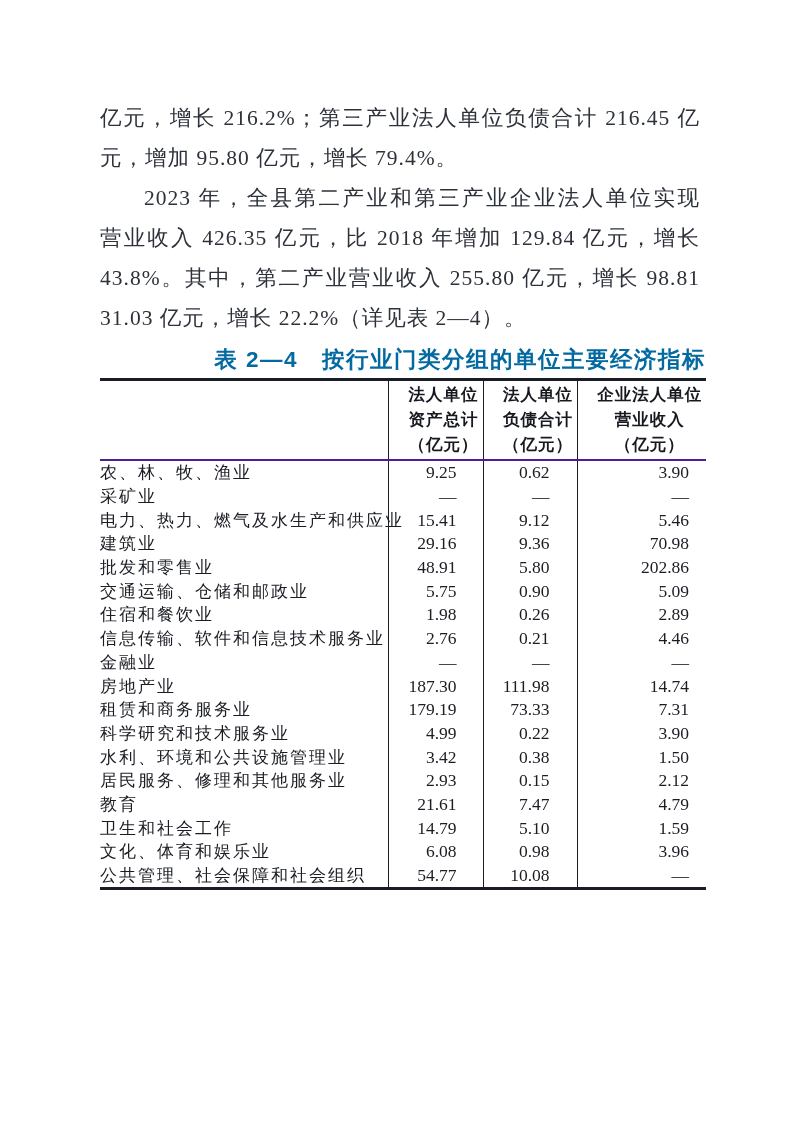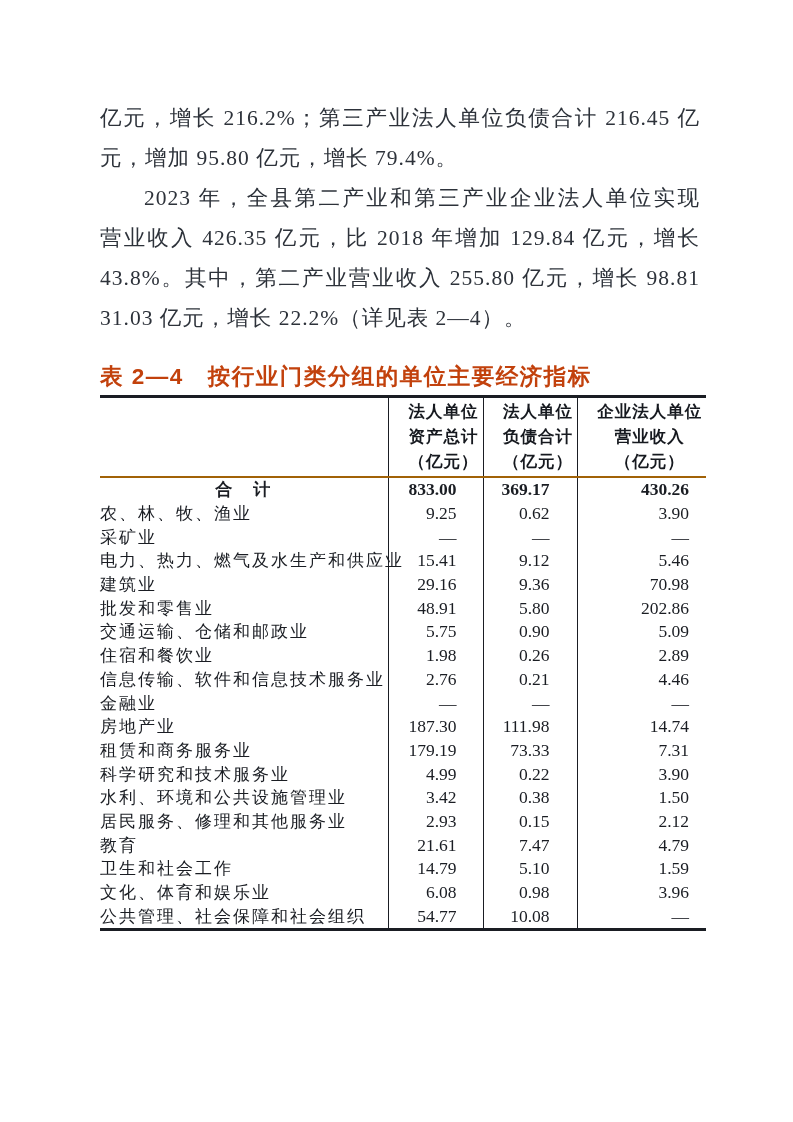--- a/index.html
+++ b/index.html
@@ -25,46 +25,46 @@
     color: #2d323a;
     letter-spacing: 1px;
     text-align: justify;
     text-align-last: justify;
     white-space: nowrap;
   }
   .pline.last { text-align-last: left; }
   .pline.indent { text-indent: 44px; }
 
   .table-title {
-    margin-top: 23px;
+    margin-top: 6px;
     height: 32px;
     line-height: 32px;
-    text-align: left;
+    text-align: right;
     font-family: "Liberation Sans", "DejaVu Sans", sans-serif;
     font-weight: bold;
     font-size: 22.5px;
     letter-spacing: 1.5px;
-    color: #c2410c;
+    color: #0369a1;
   }
 
   table.econ {
     width: 606px;
     margin-top: 2px;
     border-collapse: collapse;
     table-layout: fixed;
     border-top: 3px solid #1a1d23;
     border-bottom: 3px solid #1a1d23;
   }
   col.c-name { width: 288px; }
   col.c-assets { width: 95px; }
   col.c-liab { width: 94px; }
   col.c-rev { width: 129px; }
 
   table.econ thead th {
-    border-bottom: 2px solid #a16207;
+    border-bottom: 2px solid #4c1d95;
     font-family: "Liberation Sans", "DejaVu Sans", sans-serif;
     font-weight: bold;
     font-size: 16.5px;
     color: #16191f;
     padding: 1px 0 2px 16px;
     vertical-align: middle;
   }
   table.econ th .hline { line-height: 25px; height: 25px; text-align: center; letter-spacing: 1px; }
   table.econ th + th, table.econ td + td { border-left: 1.5px solid #1a1d23; }
 
@@ -151,26 +151,20 @@
           </th>
           <th>
             <div class="hline">企业法人单位</div>
             <div class="hline">营业收入</div>
             <div class="hline">（亿元）</div>
           </th>
         </tr>
       </thead>
       <tbody>
 
-          <tr class=" total">
-            <td class="name">合　计</td>
-            <td class="num assets">833.00</td>
-            <td class="num liab">369.17</td>
-            <td class="num rev">430.26</td>
-          </tr>
 
           <tr>
             <td class="name">农、林、牧、渔业</td>
             <td class="num assets">9.25</td>
             <td class="num liab">0.62</td>
             <td class="num rev">3.90</td>
           </tr>
 
           <tr>
             <td class="name">采矿业</td>

